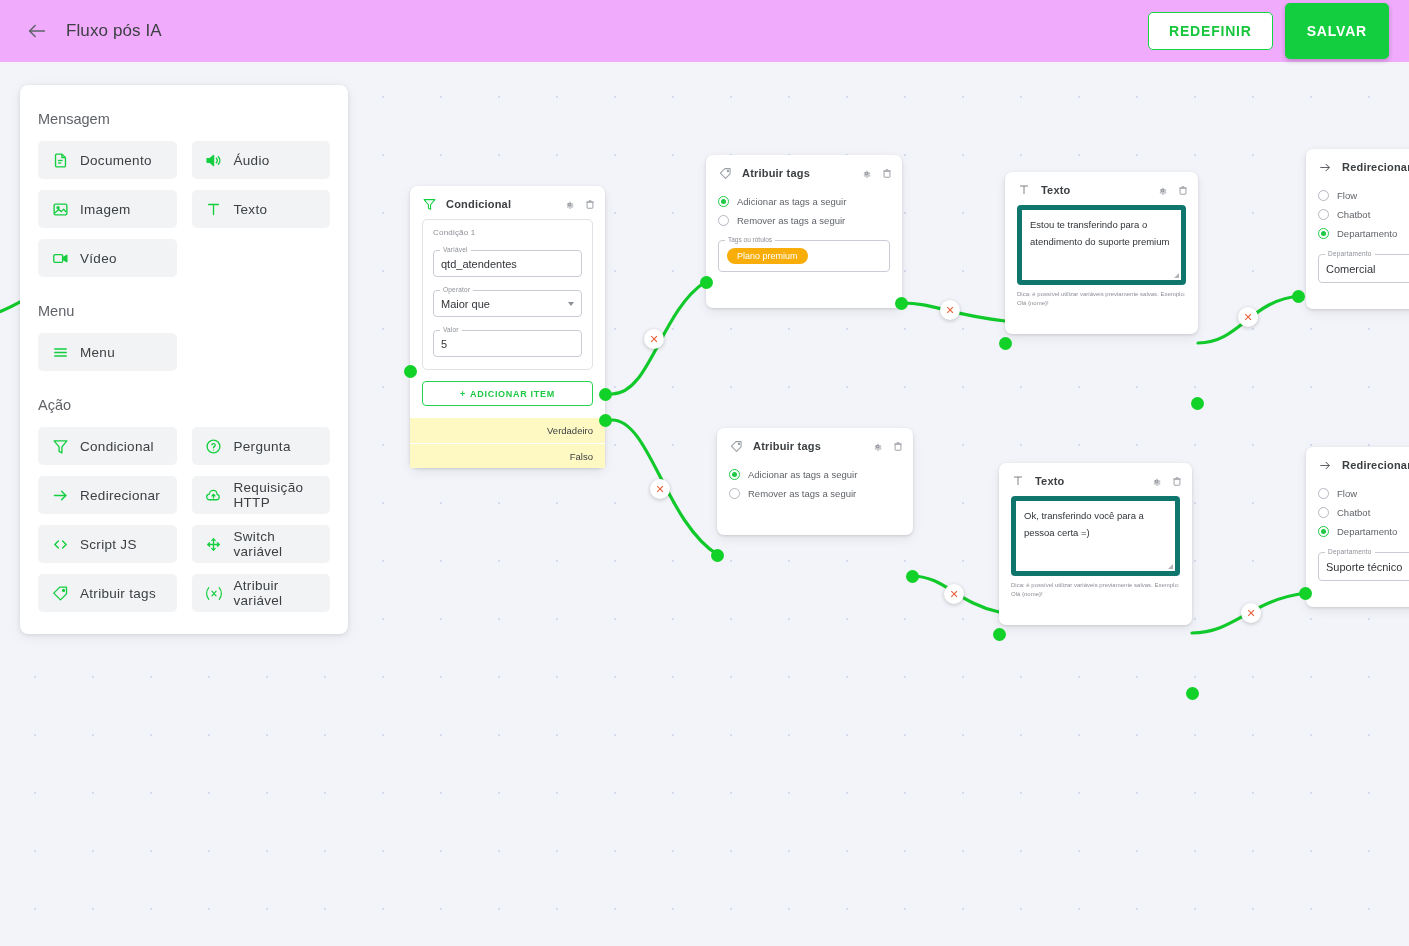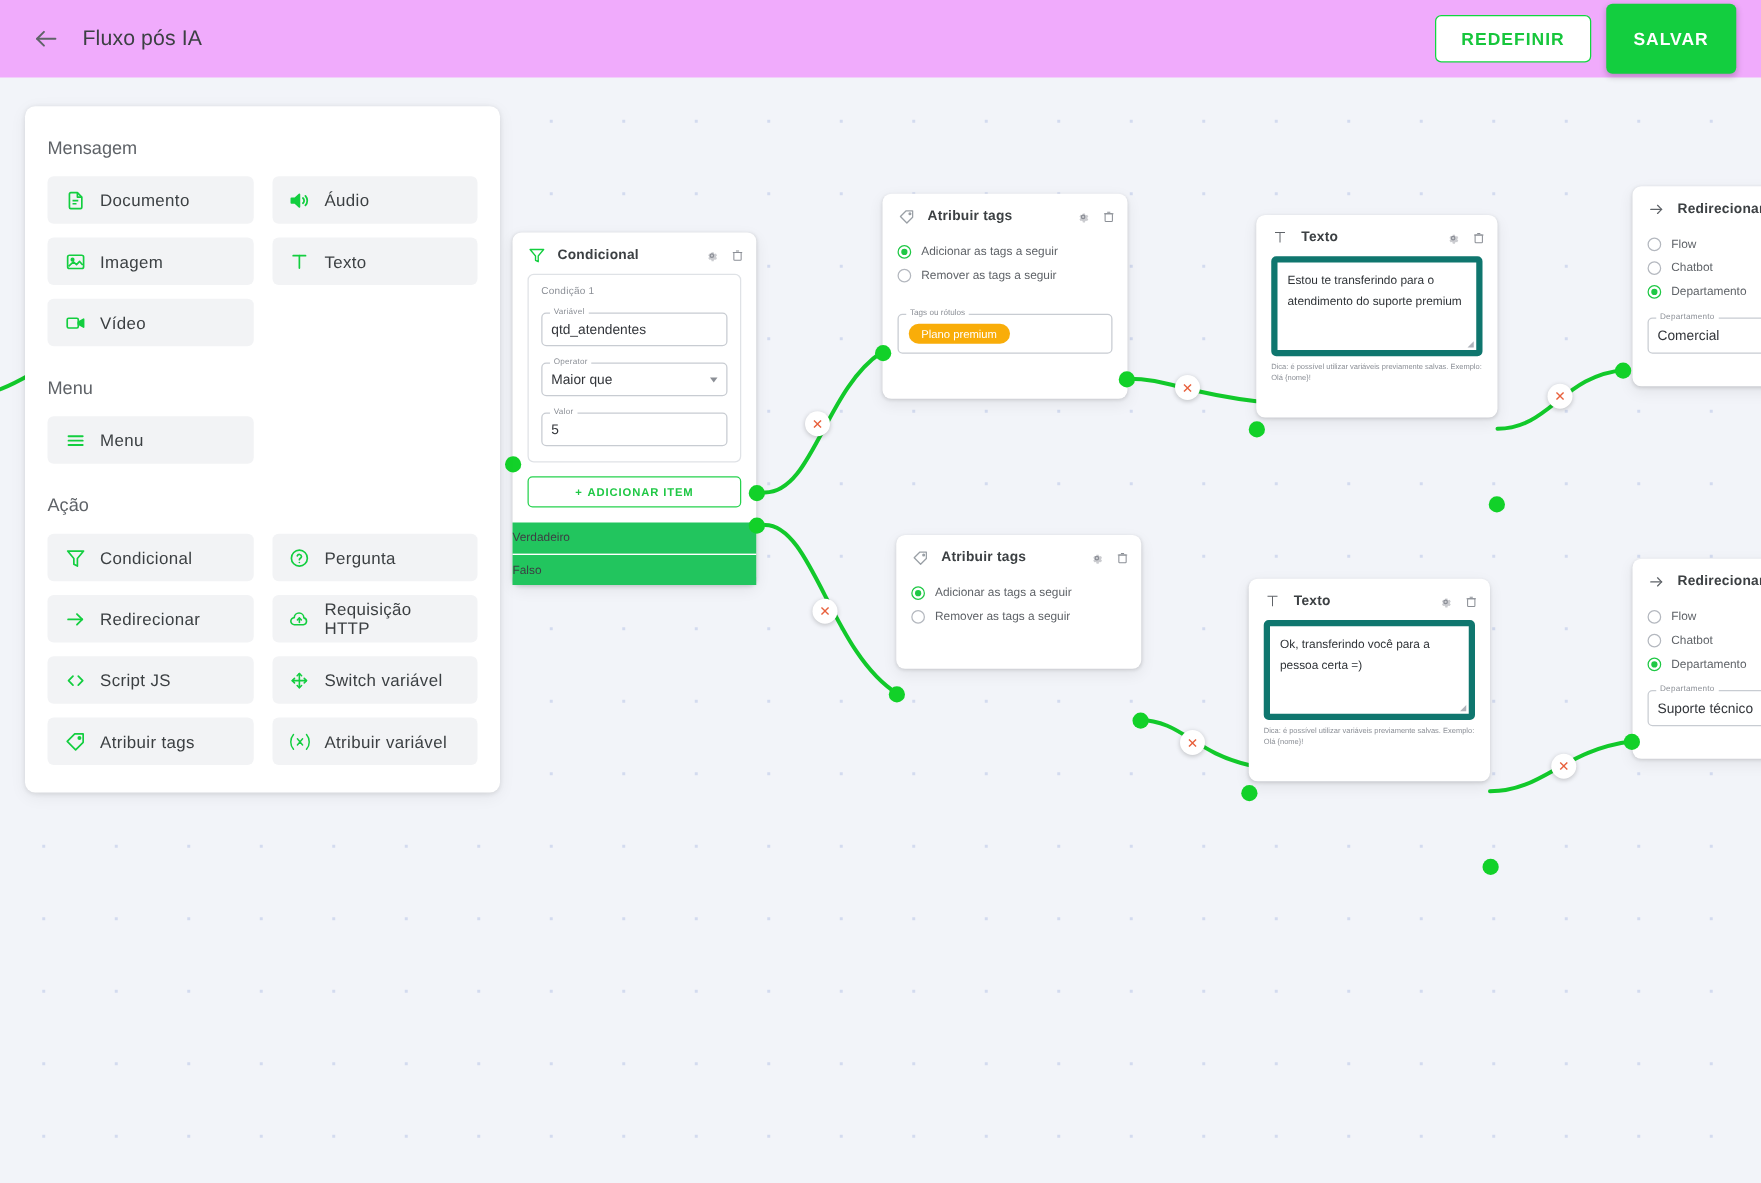--- a/index.html
+++ b/index.html
@@ -44,21 +44,21 @@
     background-color: #f2f4f9;
     background-image: radial-gradient(#d3dbef 1.4px, transparent 1.5px);
     background-size: 58px 58px;
     background-position: 6px 6px;
     overflow: hidden;
   }
   .edges { position: absolute; left: 0; top: 0; width: 1409px; height: 884px; }
 
   
   .palette {
-    position: absolute; left: 20px; top: 85px; width: 380px;
+    position: absolute; left: 20px; top: 85px; width: 328px;
     background: #fff; border-radius: 8px;
     box-shadow: 0 1px 4px rgba(0,0,0,.10), 0 3px 14px rgba(0,0,0,.06);
     padding: 20px 18px 22px 18px; z-index: 30;
   }
   .pal-group-title {
     font-size: 14.5px; color: #5f6368; margin: 6px 0 14px 0;
   }
   .pal-group-title.spaced { margin-top: 26px; }
   .pal-grid { display: grid; grid-template-columns: 1fr 1fr; gap: 11px 15px; }
   .pal-item {
@@ -106,42 +106,42 @@
 
   .add-item-btn {
     margin-top: 11px; height: 25px; border: 1px solid #26d24e; border-radius: 4px;
     color: #1fc845; font-size: 9px; font-weight: bold; letter-spacing: .7px;
     display: flex; align-items: center; justify-content: center; gap: 4px;
     background: #fff; cursor: pointer; width: 100%;
     font-family: "Liberation Sans", sans-serif;
   }
 
   .out-row {
-    background: #22c55e; height: 25px; display: flex; align-items: center;
-    padding-right: 12px;
+    background: #fef9c3; height: 25px; display: flex; align-items: center;
+    justify-content: flex-end; padding-right: 12px;
     font-size: 9.5px; color: #3c4043; cursor: pointer;
   }
   .out-row + .out-row { border-top: 1px solid #fff; }
 
   
   .radio-row { display: flex; align-items: center; gap: 8px; margin-top: 8px; cursor: pointer; }
   .radio {
     width: 11px; height: 11px; border-radius: 50%; border: 1.4px solid #b4b8bf;
     flex: 0 0 11px; position: relative; background: #fff;
   }
   .radio.on { border-color: #1fc845; }
   .radio.on::after {
     content: ""; position: absolute; left: 2px; top: 2px; width: 5px; height: 5px;
     border-radius: 50%; background: #1fc845;
   }
   .radio-lbl { font-size: 9.5px; color: #5f6368; }
 
   .tagbox {
     position: relative; border: 1px solid #c8ccd2; border-radius: 4px;
-    margin-top: 25px; padding: 7px 8px; display: flex; align-items: center;
+    margin-top: 14px; padding: 7px 8px; display: flex; align-items: center;
   }
   .tagbox .flabel {
     position: absolute; top: -5px; left: 6px; background: #fff; padding: 0 3px;
     font-size: 6.5px; color: #8b8f96;
   }
   .chip {
     border-radius: 12px; padding: 3px 10px; font-size: 9px; color: #fff;
     white-space: nowrap;
   }
   .chip.amber { background: #f9ad09; }

